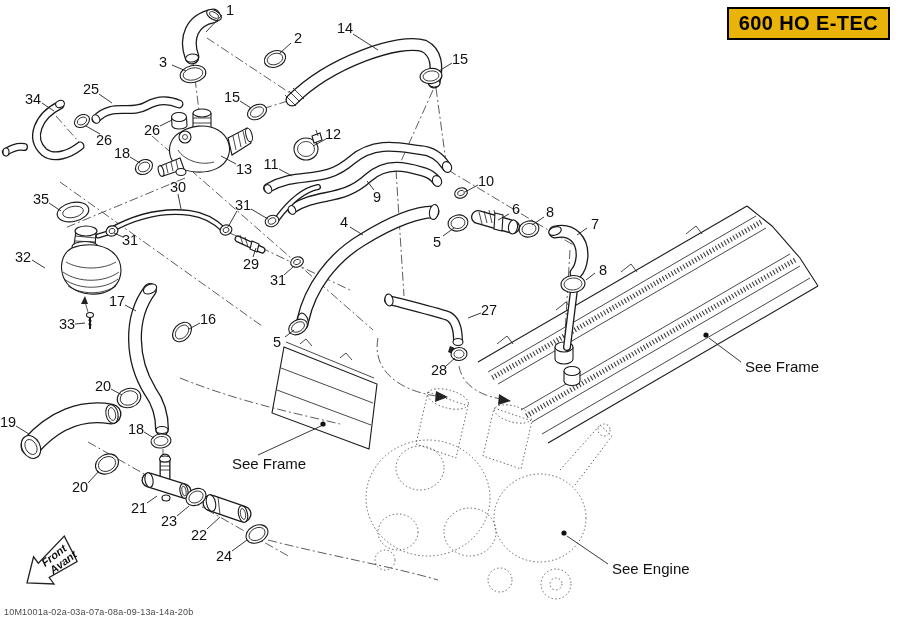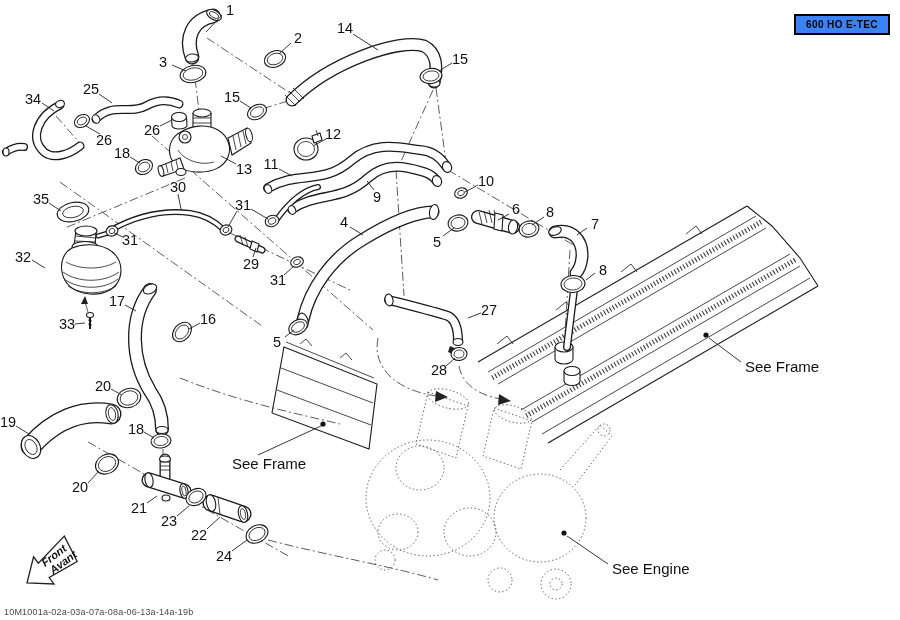--- a/index.html
+++ b/index.html
@@ -10,22 +10,22 @@
   .ln{fill:none;stroke:#1a1a1a;stroke-width:1.1;}
   .lnw{fill:#fff;stroke:#1a1a1a;stroke-width:1.1;}
   .thin{fill:none;stroke:#1a1a1a;stroke-width:0.8;}
   .dotted{fill:none;stroke:#3a3a3a;stroke-width:0.8;stroke-dasharray:1.4 2.4;}
   .hatch{fill:none;stroke:#3d3d3d;stroke-width:5;stroke-dasharray:1.1 2.3;}
   .tube{fill:none;stroke:#1a1a1a;stroke-linecap:round;stroke-linejoin:round;}
   .tubein{fill:none;stroke:#fff;stroke-linecap:round;stroke-linejoin:round;}
   .leader{stroke:#222;stroke-width:0.9;fill:none;}
   text.callout{font-size:14.5px;fill:#111;}
   text.note{font-size:15px;fill:#111;}
-  .model-box{position:absolute;top:14px;right:10px;border:2px solid #000;
-             padding:3px 10px;font-size:10px;font-weight:bold;letter-spacing:.4px;color:#000;background:#3b82f6;}
+  .model-box{position:absolute;top:7px;right:10px;border:2px solid #000;
+             padding:3px 10px;font-size:20px;font-weight:bold;letter-spacing:.4px;color:#000;background:#eab308;}
   .doc-code{position:absolute;left:4px;bottom:3px;font-size:9px;color:#4a4a4a;letter-spacing:.2px;}
   .arrowtxt{font-size:11px;font-weight:bold;font-style:italic;fill:#111;}
 </style>
 </head>
 <body>
 
 <div id="page">
 
 <svg id="diagram" viewBox="0 0 900 620" xmlns="http://www.w3.org/2000/svg">
 
@@ -411,15 +411,15 @@
     <polygon points="0,0 21,-17 21,-9 58,-15 53,13 21,9 21,17" fill="#fff" stroke="#222" stroke-width="1.3"></polygon>
     <text class="arrowtxt" x="24" y="-2">Front</text>
     <text class="arrowtxt" x="26" y="9">Avant</text>
   </g>
 </svg>
 
 <div class="model-box">
   <span>600 HO E-TEC</span>
 </div>
 
-<div class="doc-code">10M1001a-02a-03a-07a-08a-06-13a-14a-19b</div>
+<div class="doc-code">10M1001a-02a-03a-07a-08a-09-13a-14a-20b</div>
 
 </div>
 
 </body></html>

